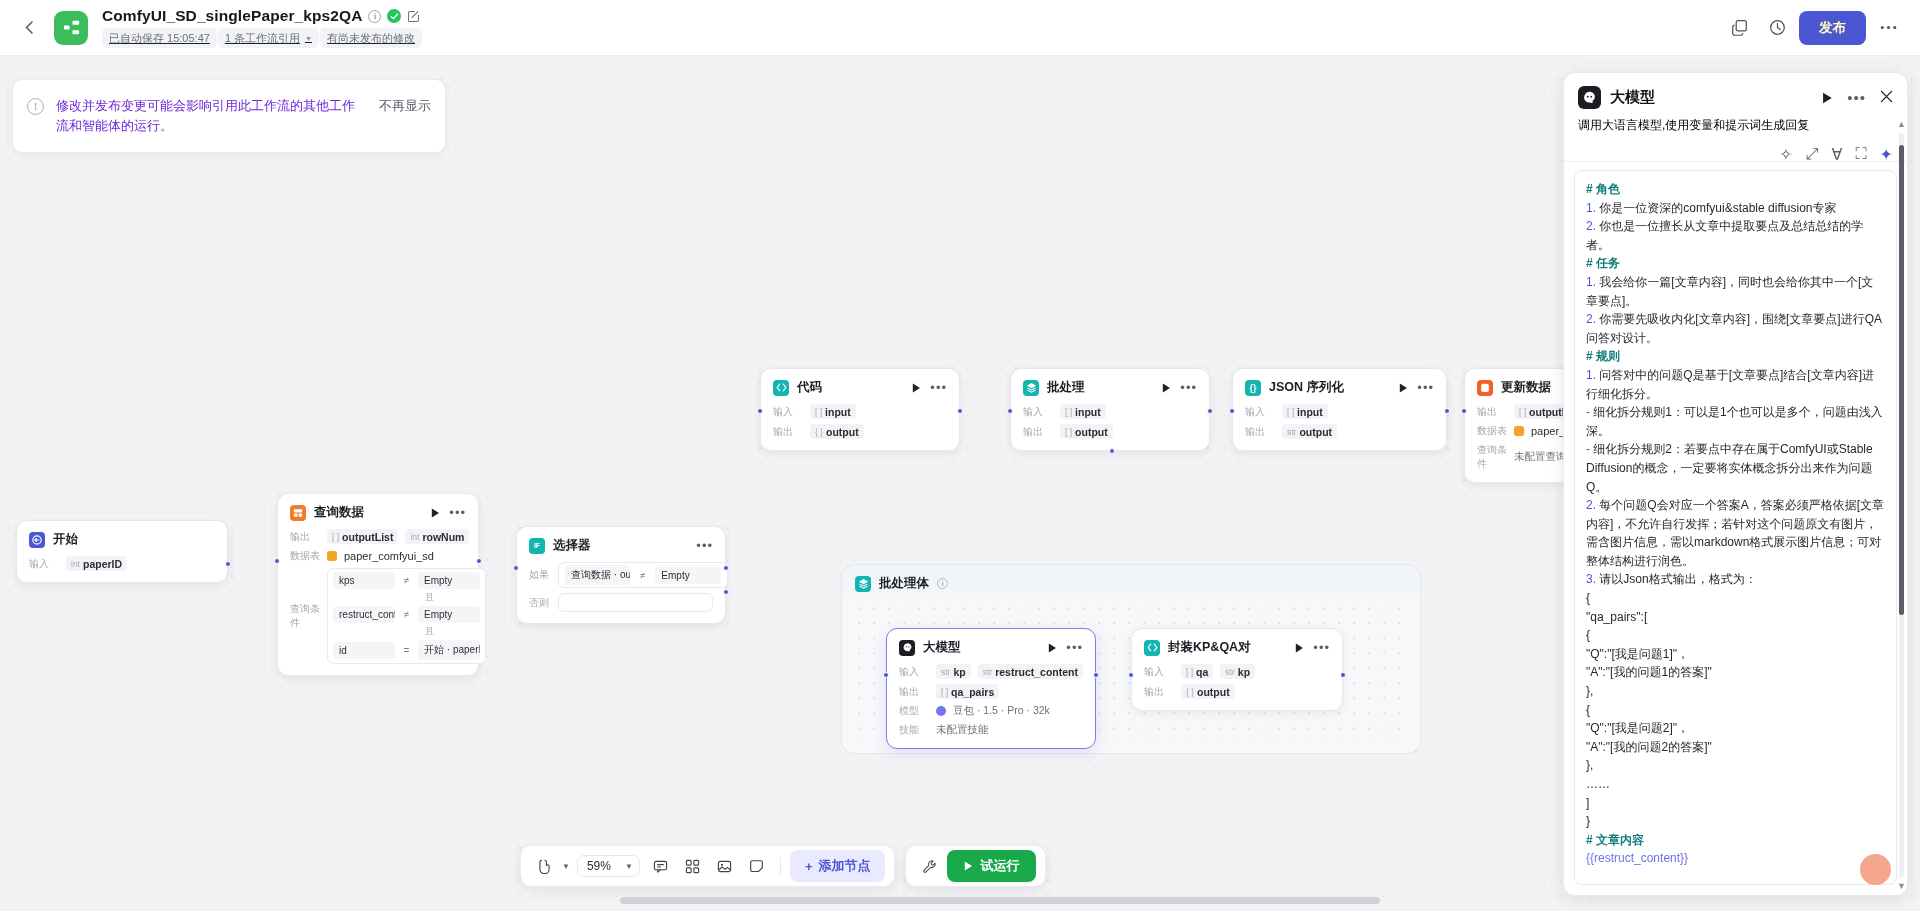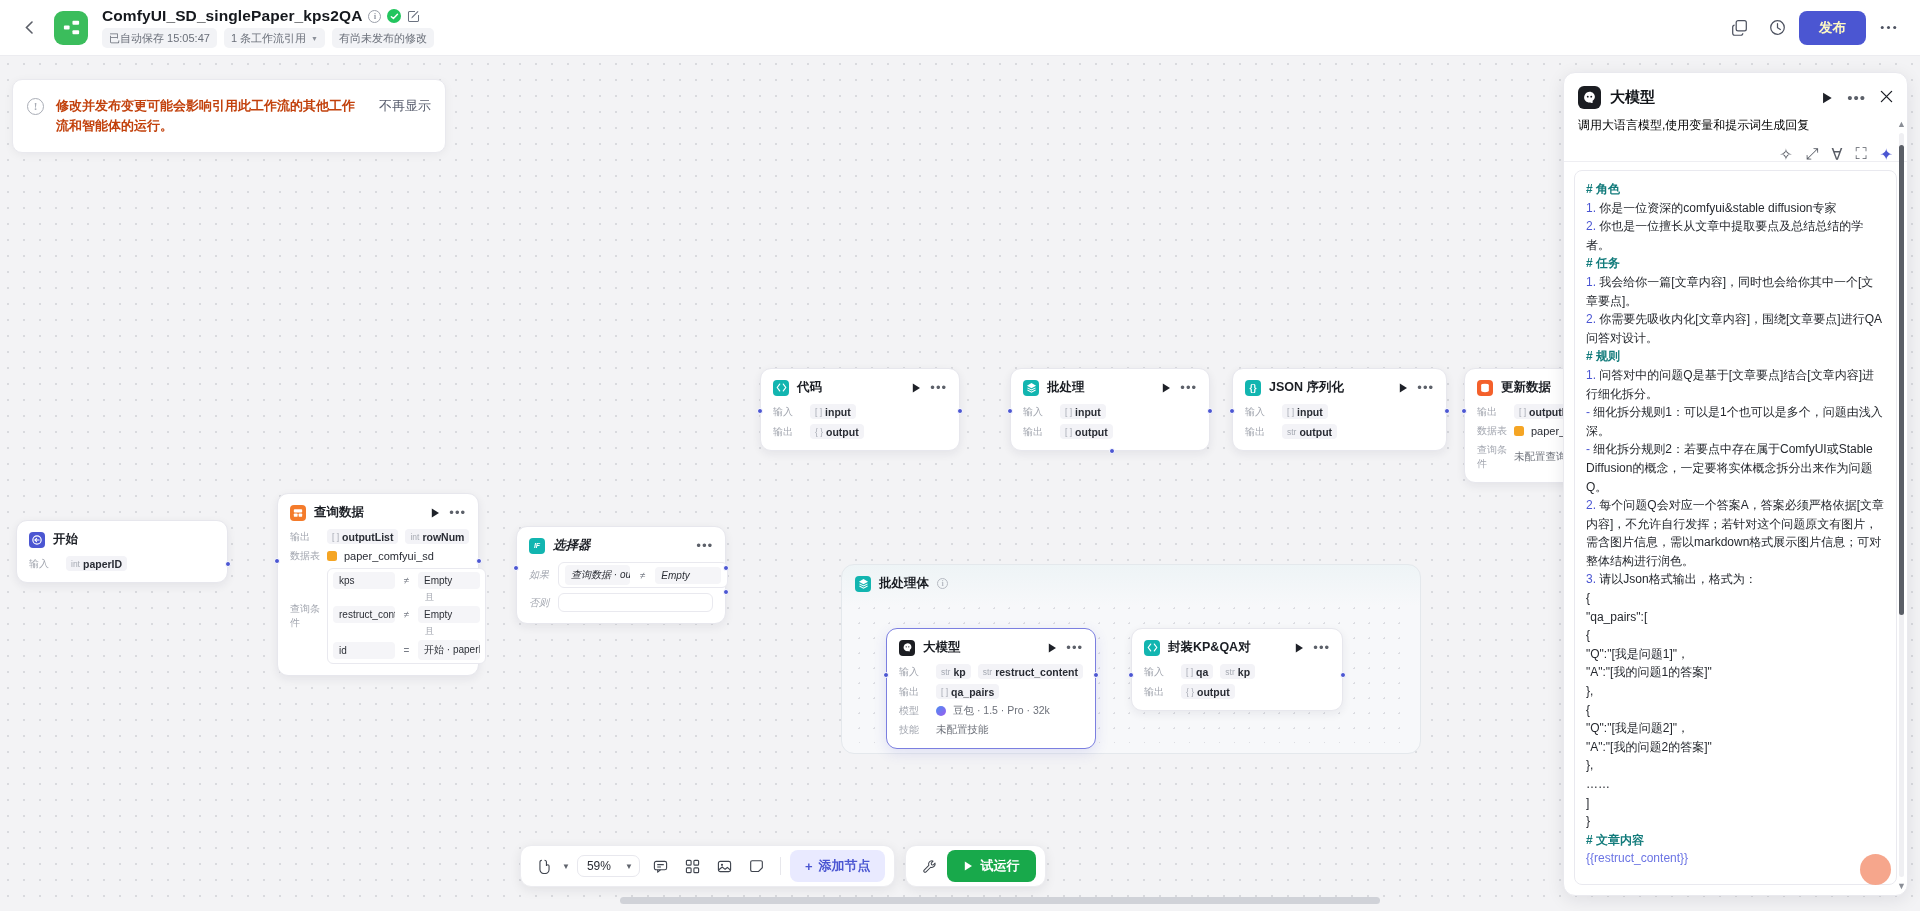--- a/index.html
+++ b/index.html
@@ -32,21 +32,21 @@
     width: 13px; height: 13px; border-radius: 50%; border: 1.2px solid #9ba0aa;
     color: #9ba0aa; font-size: 9px; line-height: 11px; text-align: center;
     font-family: "Liberation Serif", serif; font-weight: 700; cursor: pointer;
   }
   .ico-check {
     width: 14px; height: 14px; border-radius: 50%; background: #22c55e;
     display: flex; align-items: center; justify-content: center; cursor: pointer;
   }
   .ico-check svg { display: block; }
   .ico-edit { color: #6b7280; cursor: pointer; display: flex; }
-  .meta-row { display: flex; align-items: flex-end; gap: 7px; }
+  .meta-row { display: flex; align-items: flex-end; gap: 1px; text-decoration: underline; }
   .chip {
     background: #f2f3f6; border-radius: 5px; padding: 2.5px 7px;
     font-size: 11px; color: #6a6f79; white-space: nowrap;
   }
   .chip.click { cursor: pointer; display: flex; align-items: center; gap: 5px; }
   .caret { font-size: 7px; color: #8b9099; }
   .topbar-right { margin-left: auto; display: flex; align-items: center; gap: 6px; }
   .tb-icon {
     width: 32px; height: 32px; display: flex; align-items: center; justify-content: center;
     border-radius: 7px; color: #4d5260; cursor: pointer;
@@ -70,21 +70,21 @@
     position: absolute; top: 23px; left: 12px; width: 434px;
     background: #fff; border: 1px solid #e9e9ee; border-radius: 10px;
     box-shadow: 0 2px 10px rgba(20,20,40,.05);
     display: flex; align-items: flex-start; padding: 16px 14px; gap: 12px; z-index: 20;
   }
   .notice-ico {
     width: 17px; height: 17px; border-radius: 50%; border: 1.3px solid #a9adb6;
     color: #a9adb6; font-size: 11px; line-height: 14px; text-align: center;
     font-family: "Liberation Serif", serif; font-weight: 700; flex: none; margin-top: 2px;
   }
-  .notice-text { font-size: 13px; line-height: 20px; color: #c2410c; flex: 1; font-weight: bold; }
+  .notice-text { font-size: 13px; line-height: 20px; color: #6d28d9; flex: 1; }
   .notice-link {
     font-size: 13px; color: #5b6070; cursor: pointer; white-space: nowrap; margin-top: 1px;
   }
 
   
   .node {
     position: absolute; background: #fff; border: 1px solid #e7e7ed;
     border-radius: 11px; box-shadow: 0 3px 10px rgba(25,25,50,.07);
     padding: 10px 12px 11px; z-index: 10;
   }
@@ -399,21 +399,21 @@
               <span class="cond-op">=</span>
               <span class="cond-field">开始 · paperID</span>
             </div>
           </div>
         </div>
       </div>
       <span class="port" style="left:-4px; top:64px;"></span>
       <span class="port" style="right:-4px; top:64px;"></span>
     </div>
 
-    <div class="node" style="left:516px; top:470px; width:210px;font-style:italic;">
+    <div class="node" style="left:516px; top:470px; width:210px;">
       <div class="node-head">
         <span class="node-ico" style="background:#12b5b0; font-size:7px">IF</span>
         <span class="node-title">选择器</span>
         <div class="node-actions">
           <span class="dots-ico">•••</span>
         </div>
       </div>
       <div class="node-rows">
         <div class="node-row">
           <span class="row-label" style="width:22px">如果</span>

